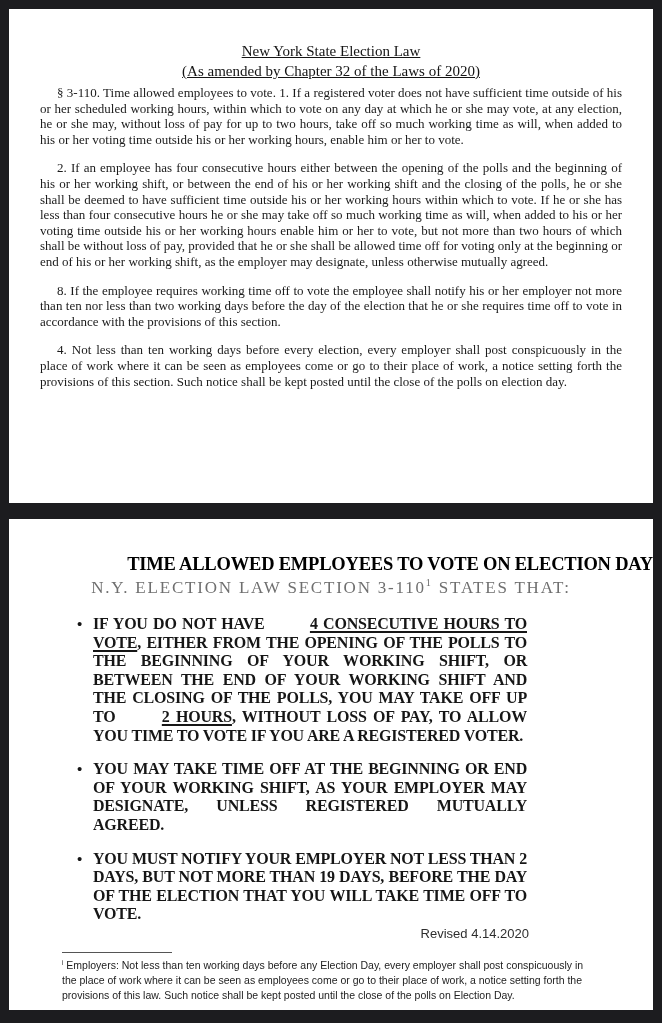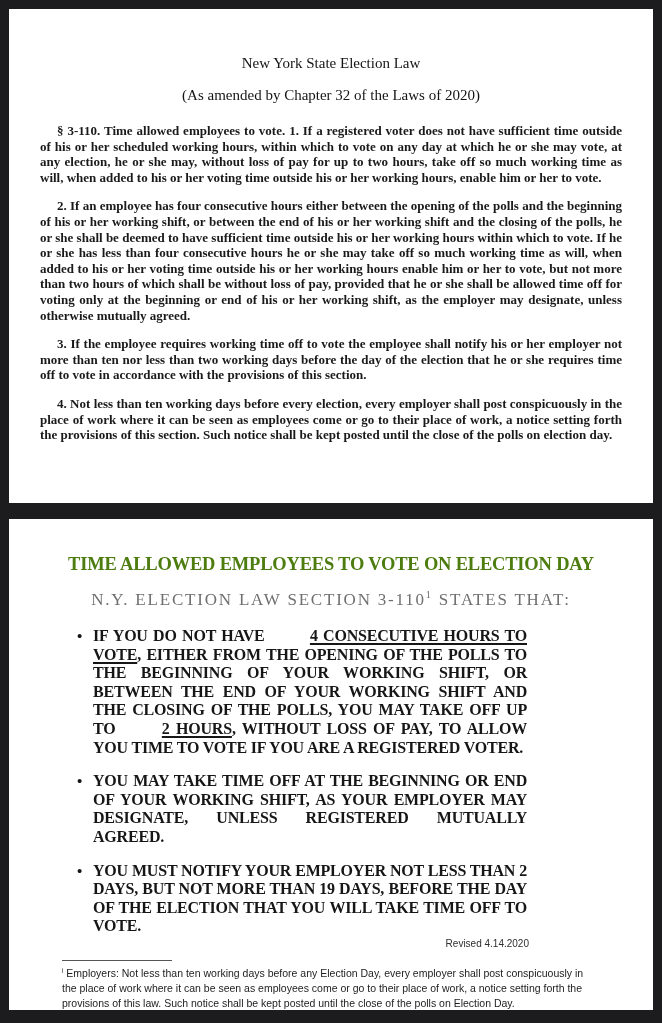--- a/index.html
+++ b/index.html
@@ -14,62 +14,62 @@
   .page {
     position: absolute; left: 9px; width: 644px;
     background: #ffffff; box-sizing: border-box; overflow: hidden;
   }
   .page-top { top: 9px; height: 494px; padding: 32px 31px 0 31px; }
   .page-bottom { top: 519px; height: 491px; padding: 33px 0 0 0; }
 
   
   .law-title {
     text-align: center; font-size: 15px; line-height: 20px;
-    color: #141414; font-weight: normal; margin: 12px;
+    color: #141414; font-weight: normal; margin: 0; text-decoration: underline;
   }
-  .law-body { margin-top: 18px; font-weight: bold; }
+  .law-body { margin-top: 4px; }
   .law-body p {
     font-size: 13px; line-height: 15.6px; text-align: justify;
     text-indent: 17px; margin: 13px 0 0 0; color: #1a1a1a;
   }
   .law-body p:first-child { margin-top: 0; }
 
   
   .poster-title {
     text-align: center; font-weight: bold; font-size: 23px; line-height: 27px;
     color: #141414; letter-spacing: 0.2px; margin: 0;
   }
   .poster-subtitle {
-    text-align: center; font-weight: bold; font-size: 18.5px; line-height: 24px;
-    color: #4d7c0f; letter-spacing: -0.2px; margin: 0;
+    text-align: right; font-weight: bold; font-size: 18.5px; line-height: 24px;
+    color: #000000; letter-spacing: -0.2px; margin: 0;
   }
   .poster-lawref {
     text-align: center; font-size: 17px; line-height: 24px;
-    color: #6f6f6f; letter-spacing: 1.8px; margin: 12px;
+    color: #6f6f6f; letter-spacing: 1.8px; margin: 0;
   }
   .poster-bullets {
     margin: 15px 0 0 84px; padding: 0; width: 434px;
     list-style: none; font-weight: bold; font-size: 16px; line-height: 18.6px;
     text-align: justify; color: #161616; letter-spacing: -0.2px;
   }
   .poster-bullets li { position: relative; margin-bottom: 15px; }
   .poster-bullets li:last-child { margin-bottom: 0; }
   .poster-bullets li .bullet-dot {
     position: absolute; left: -16px; top: 0; font-size: 15px; font-weight: bold;
   }
   .uline {
     text-decoration: underline;
     text-decoration-thickness: 1.5px;
     text-underline-offset: 2px;
     margin-left: 40px;
   }
   .revised-line {
     width: 436px; margin-left: 84px; margin-top: 2px;
     text-align: right; font-family: "Liberation Sans", sans-serif;
-    font-size: 10px; color: #2e2e2e;
+    font-size: 13px; color: #2e2e2e;
   }
   .footnote-rule {
     width: 110px; height: 0; border-top: 1px solid #555;
     margin: 11px 0 5px 53px;
   }
   .footnote {
     margin-left: 53px; width: 534px;
     font-family: "Liberation Sans", sans-serif;
     font-size: 10.5px; line-height: 15px; color: #222222;
   }
@@ -79,21 +79,21 @@
 <body>
 
 <div class="stage">
 
   <div class="page page-top">
     <h1 class="law-title">New York State Election Law</h1>
     <h2 class="law-title">(As amended by Chapter 32 of the Laws of 2020)</h2>
     <div class="law-body">
       <p>§ 3-110. Time allowed employees to vote. 1. If a registered voter does not have sufficient time outside of his or her scheduled working hours, within which to vote on any day at which he or she may vote, at any election, he or she may, without loss of pay for up to two hours, take off so much working time as will, when added to his or her voting time outside his or her working hours, enable him or her to vote.</p>
       <p>2. If an employee has four consecutive hours either  between the opening of the polls and the beginning of his or her working shift, or between the end of his or her working shift and the closing of the polls, he or she shall be deemed to have sufficient time outside his or her working hours within which to vote. If he or she has less than four consecutive hours he or she may take off so much working time as will, when added to his or her voting time outside his or her working  hours enable him or her to vote, but not more than two hours of which shall be without loss of pay, provided that he or she shall be allowed time off for voting only at the beginning or end of his or her working shift, as the employer may designate, unless otherwise mutually agreed.</p>
-      <p>3. If the employee requires working time off to vote the employee shall notify his or her employer not more than ten nor less than two working days before the day of the election that he or she requires time off to vote in accordance with the provisions of this section.</p>
+      <p>8. If the employee requires working time off to vote the employee shall notify his or her employer not more than ten nor less than two working days before the day of the election that he or she requires time off to vote in accordance with the provisions of this section.</p>
       <p>4. Not less than ten working days before every election, every employer shall post conspicuously in the place of work where it can be seen as employees come or go to their place of work, a notice setting forth  the provisions of this section.  Such notice shall be kept posted until the close of the polls on election day.</p>
     </div>
   </div>
 
   <div class="page page-bottom">
     <h2 class="poster-subtitle">TIME ALLOWED EMPLOYEES TO VOTE ON ELECTION DAY</h2>
     <div class="poster-lawref"><span>N.Y. ELECTION LAW SECTION 3-110</span><sup>1</sup><span> STATES THAT:</span></div>
 
     <ul class="poster-bullets">
       <li>

